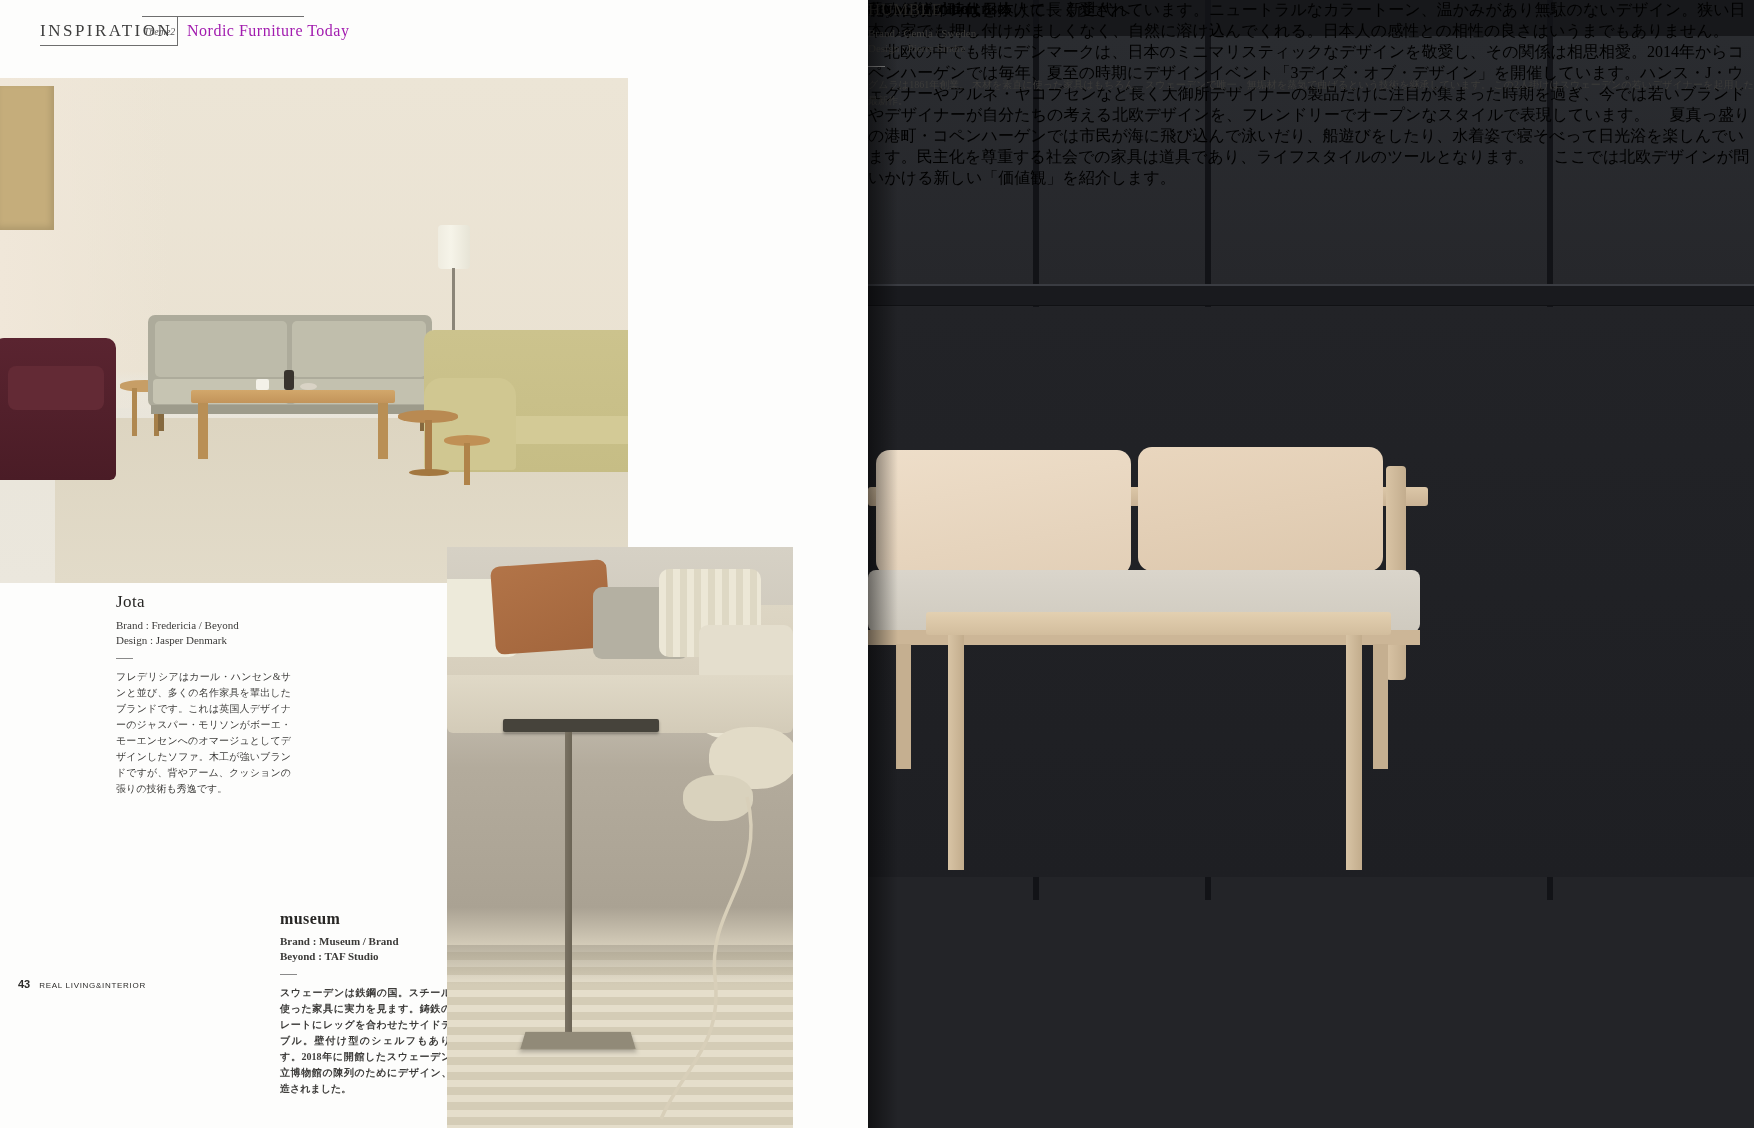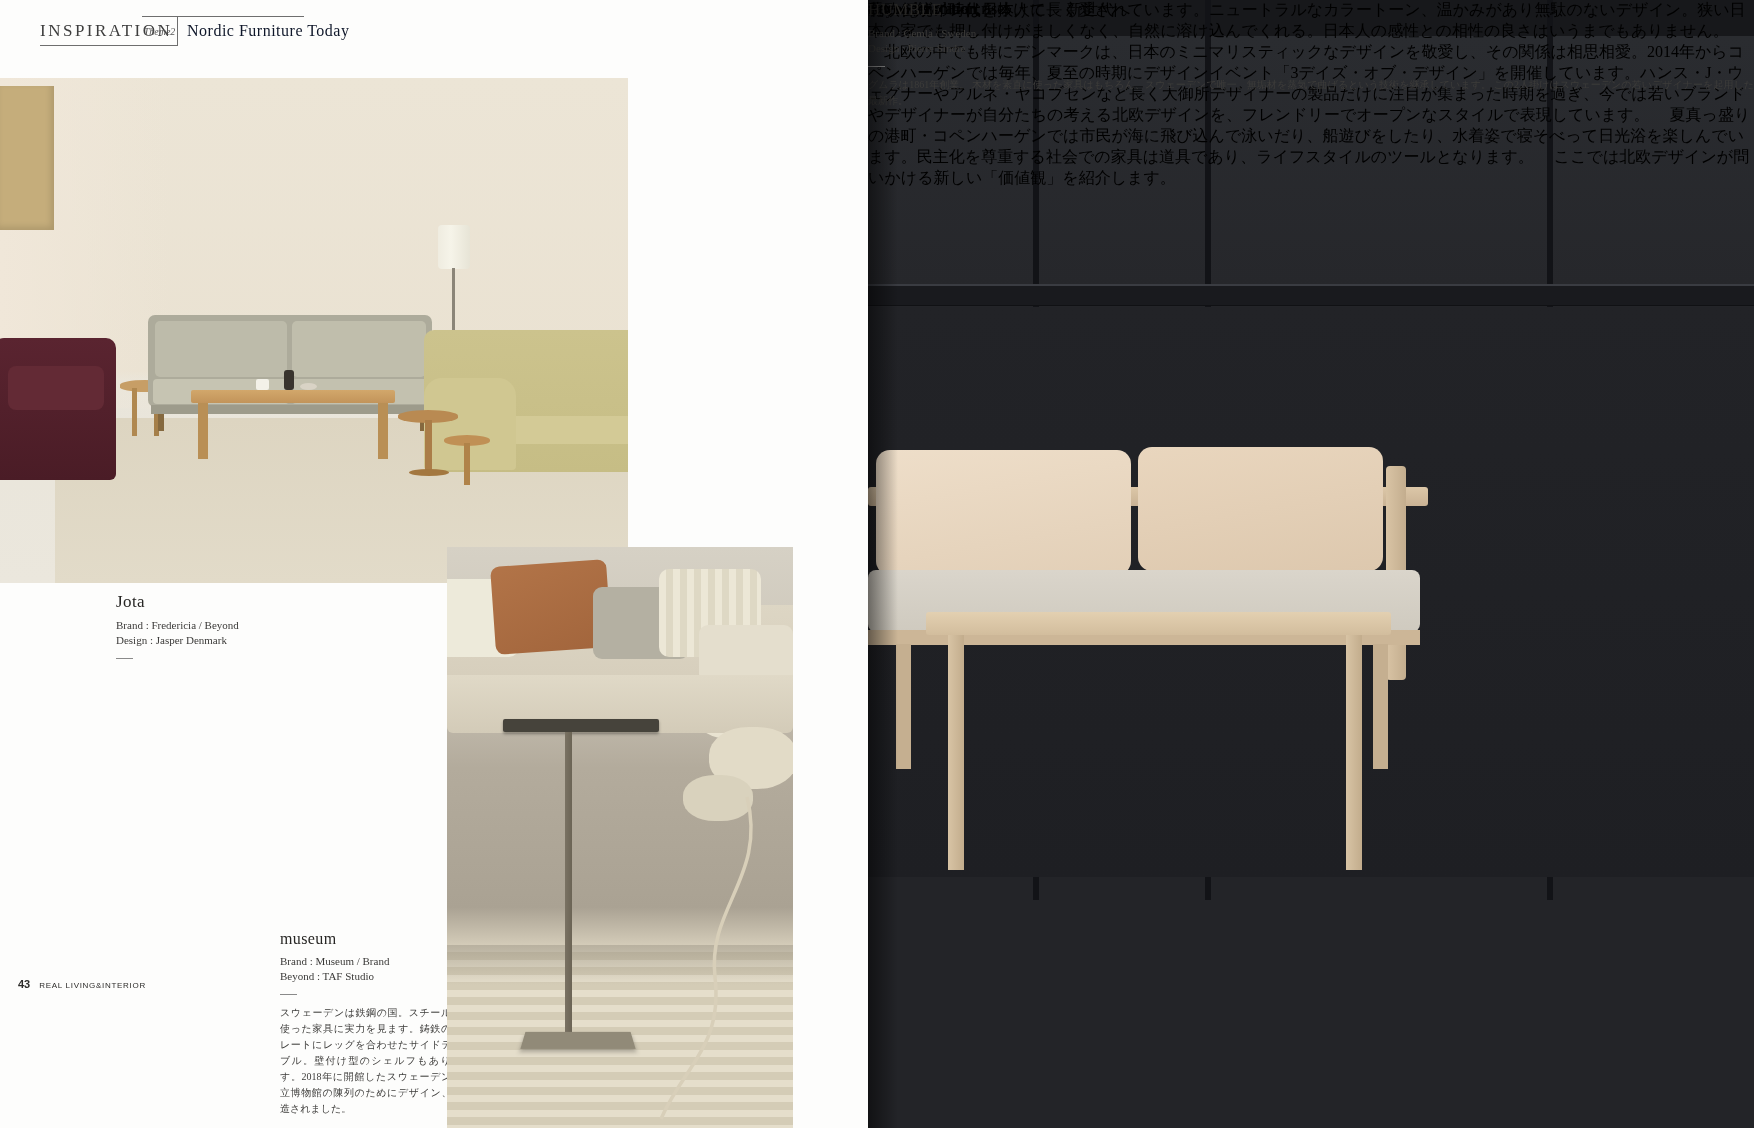--- a/index.html
+++ b/index.html
@@ -17,21 +17,21 @@
   #mag-header { left:40px; top:16px; display:flex; align-items:stretch; height:30px; }
   .h-section {
     width:102px; border-bottom:1px solid #6e6e6e; color:#3d3d3d;
     font-size:17px; letter-spacing:2.5px; line-height:30px;
   }
   .h-theme {
     width:36px; border-top:1px solid #6e6e6e; border-bottom:1px solid #6e6e6e; border-right:1px solid #6e6e6e;
     font-style:italic; font-size:10px; color:#555; display:flex; align-items:center; justify-content:center;
   }
   .h-title {
-    border-top:1px solid #6e6e6e; padding:5px 0 0 9px; font-size:16px; color:#0f172a; letter-spacing:0.5px;
+    border-top:1px solid #6e6e6e; padding:5px 0 0 9px; font-size:16px; color:#a21caf; letter-spacing:0.5px;
     width:126px; white-space:nowrap;
   }
 
   
   #photo-living { left:0; top:78px; width:628px; height:505px; background:linear-gradient(180deg,#ece5d6 0%,#eae2d2 58%,#e9e5da 60%,#ebe7dd 100%); overflow:hidden; }
   .lr-wall-tint { left:0; top:0; width:170px; height:330px; background:linear-gradient(90deg,#f0e7d9,rgba(240,231,217,0)); }
   .lr-panel { left:0; top:8px; width:54px; height:144px; background:#c5ad7b; box-shadow:inset -3px -3px 6px rgba(0,0,0,.12); }
   .lr-rug { left:55px; top:340px; width:573px; height:165px; background:linear-gradient(180deg,#ddd5c1,#e2dbc9); }
   .lr-armchair { left:-6px; top:260px; width:122px; height:142px; background:linear-gradient(180deg,#5a2430,#4a1c26); border-radius:10px 10px 6px 6px; }
   .lr-armchair-cushion { left:8px; top:288px; width:96px; height:44px; background:#632a35; border-radius:8px; }
@@ -57,21 +57,21 @@
   .lr-side-t2-stem { left:464px; top:365px; width:6px; height:42px; background:#b08349; }
   .lr-sofa-yellow { left:424px; top:252px; width:204px; height:142px; background:linear-gradient(180deg,#ccc38d,#c6bd85); border-radius:10px 0 0 10px; }
   .lr-sofa-yellow-seat { left:424px; top:338px; width:204px; height:28px; background:#d3ca96; border-radius:6px 0 0 6px; }
   .lr-sofa-yellow-arm { left:424px; top:300px; width:92px; height:92px; background:#d0c791; border-radius:18px 18px 4px 4px; }
   .lr-lamp-shade { left:438px; top:147px; width:32px; height:44px; background:linear-gradient(90deg,#efece0,#f6f4e9 40%,#e7e4d6); border-radius:4px; }
   .lr-lamp-pole { left:452px; top:190px; width:3px; height:66px; background:#8b8578; }
 
   
   .product-block { color:#2f2e2c; }
   #jota-block { left:88px; top:592px; width:175px;margin-left:28px; }
-  #museum-block { left:280px; top:930px; width:182px; }
+  #museum-block { left:280px; top:910px; width:182px;font-weight:bold; }
   .p-name { font-size:17px; color:#272624; letter-spacing:0.4px; margin-bottom:6px; }
   .p-line { font-size:11px; color:#3b3a38; line-height:1.32; }
   .p-rule { width:17px; height:1px; background:#8a8a8a; margin:11px 0 10px 0; }
   .p-desc { font-size:10px; color:#3d3c3a; line-height:1.6; text-align:justify; }
   #museum-block .p-name { font-size:16px; }
 
   
   #photo-detail { left:447px; top:547px; width:346px; height:581px; background:linear-gradient(180deg,#d6d1c5 0%,#cdc7ba 20%,#b3ab9c 38%,#aaa293 62%,#ddd5c1 70%,#e6dfcd 100%); overflow:hidden; }
   .pd-sofa-back { left:0; top:58px; width:346px; height:78px; background:linear-gradient(180deg,#ddd6c4,#d6cebc); }
   .pd-pillow-white { left:-12px; top:32px; width:84px; height:78px; background:#edeada; border-radius:10px; }
@@ -171,20 +171,21 @@
       <div class="abs lr-side-t1-base"></div>
       <div class="abs lr-side-t2"></div>
       <div class="abs lr-side-t2-stem"></div>
     </div>
 
     <div id="jota-block" class="abs product-block">
       <div class="p-name">Jota</div>
       <div class="p-line">Brand : Fredericia / Beyond</div>
       <div class="p-line">Design : Jasper Denmark</div>
       <div class="p-rule"></div>
+      <div class="p-desc">フレデリシアはカール・ハンセン&amp;サンと並び、多くの名作家具を輩出したブランドです。これは英国人デザイナーのジャスパー・モリソンがボーエ・モーエンセンへのオマージュとしてデザインしたソファ。木工が強いブランドですが、背やアーム、クッションの張りの技術も秀逸です。</div>
     </div>
 
     <div id="museum-block" class="abs product-block">
       <div class="p-name">museum</div>
       <div class="p-line">Brand : Museum / Brand</div>
       <div class="p-line">Beyond : TAF Studio</div>
       <div class="p-rule"></div>
       <div class="p-desc">スウェーデンは鉄鋼の国。スチールを使った家具に実力を見ます。鋳鉄のプレートにレッグを合わせたサイドテーブル。壁付け型のシェルフもあります。2018年に開館したスウェーデン国立博物館の陳列のためにデザイン、製造されました。</div>
     </div>
 

